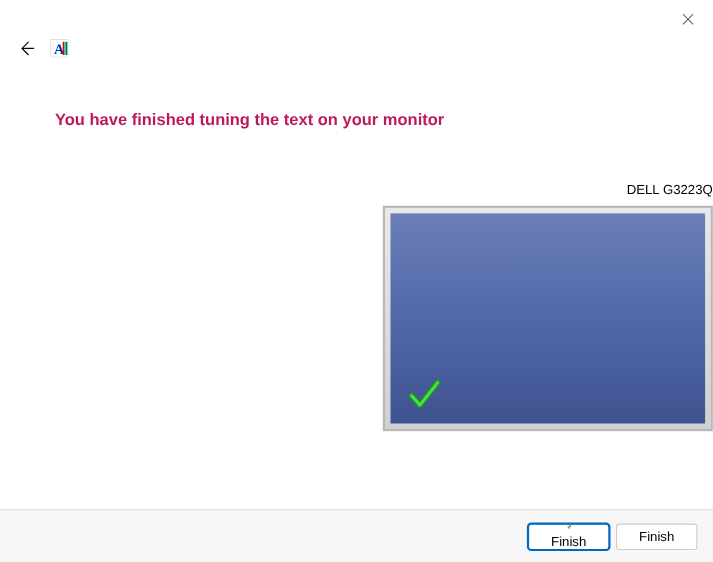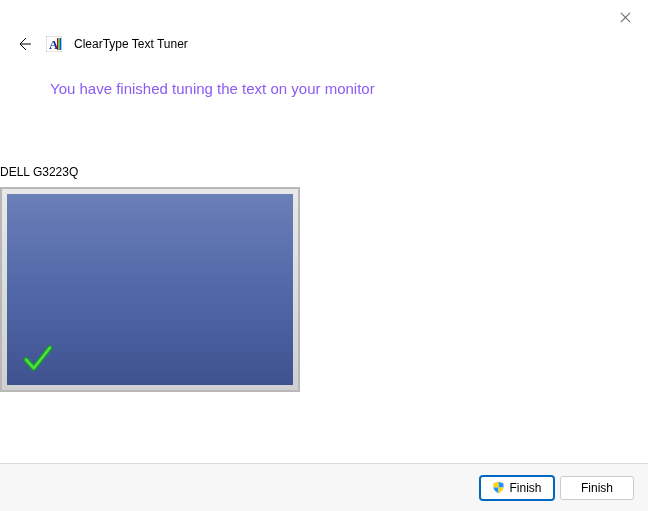--- a/index.html
+++ b/index.html
@@ -57,33 +57,33 @@
       color: #000;
     }
 
     .content {
       position: absolute;
       top: 80px;
       left: 50px;
       right: 50px;
     }
     .headline {
-      color: #8b5cf6;
+      color: #be185d;
       font-size: 15px;
-      font-weight: 400;
-      margin-top: 0;
+      font-weight: 700;
+      margin-top: 21px;
     }
 
     .monitor-area {
       position: absolute;
       top: 165px;
       left: 0; right: 0;
       display: flex;
       flex-direction: column;
-      align-items: flex-start;
+      align-items: flex-end;
     }
     .monitor-label {
       font-size: 12px;
       color: #000;
       margin-bottom: 8px;
     }
     .monitor-frame {
       width: 300px;
       height: 205px;
       border: 2px solid #b8b8b8;
@@ -121,20 +121,21 @@
       border: 1px solid #ccc;
       background: #fff;
       border-radius: 3px;
       display: inline-flex;
       align-items: center;
       justify-content: center;
       gap: 4px;
       padding: 0 10px;
       cursor: pointer;
       font-family: inherit;
+      flex-direction: column;
     }
     .btn.primary {
       border: 1px solid #0067c0;
       box-shadow: 0 0 0 1px #0067c0;
     }
     .shield-icon {
       width: 13px; height: 13px;
     }
   </style>
 </head>
@@ -151,21 +152,20 @@
       <line x1="4" y1="8" x2="15" y2="8" stroke="#000" stroke-width="1"></line>
     </svg>
   </div>
   <svg class="app-icon" viewBox="0 0 16 16">
     <rect x="0" y="0" width="16" height="16" fill="#fff" stroke="#888" stroke-width="0.5"></rect>
     <text x="3" y="13" font-size="13" font-weight="bold" fill="#0033aa" font-family="Georgia,serif">A</text>
     <rect x="11" y="2" width="1.2" height="12" fill="#d00"></rect>
     <rect x="12.5" y="2" width="1.2" height="12" fill="#0a0"></rect>
     <rect x="14" y="2" width="1.2" height="12" fill="#05d"></rect>
   </svg>
-  <span class="app-title">ClearType Text Tuner</span>
 </div>
 
 <div class="content">
   <div class="headline">You have finished tuning the text on your monitor</div>
 </div>
 
 <div class="monitor-area">
   <div class="monitor-label">DELL G3223Q</div>
   <div class="monitor-frame">
     <div class="monitor-screen">

